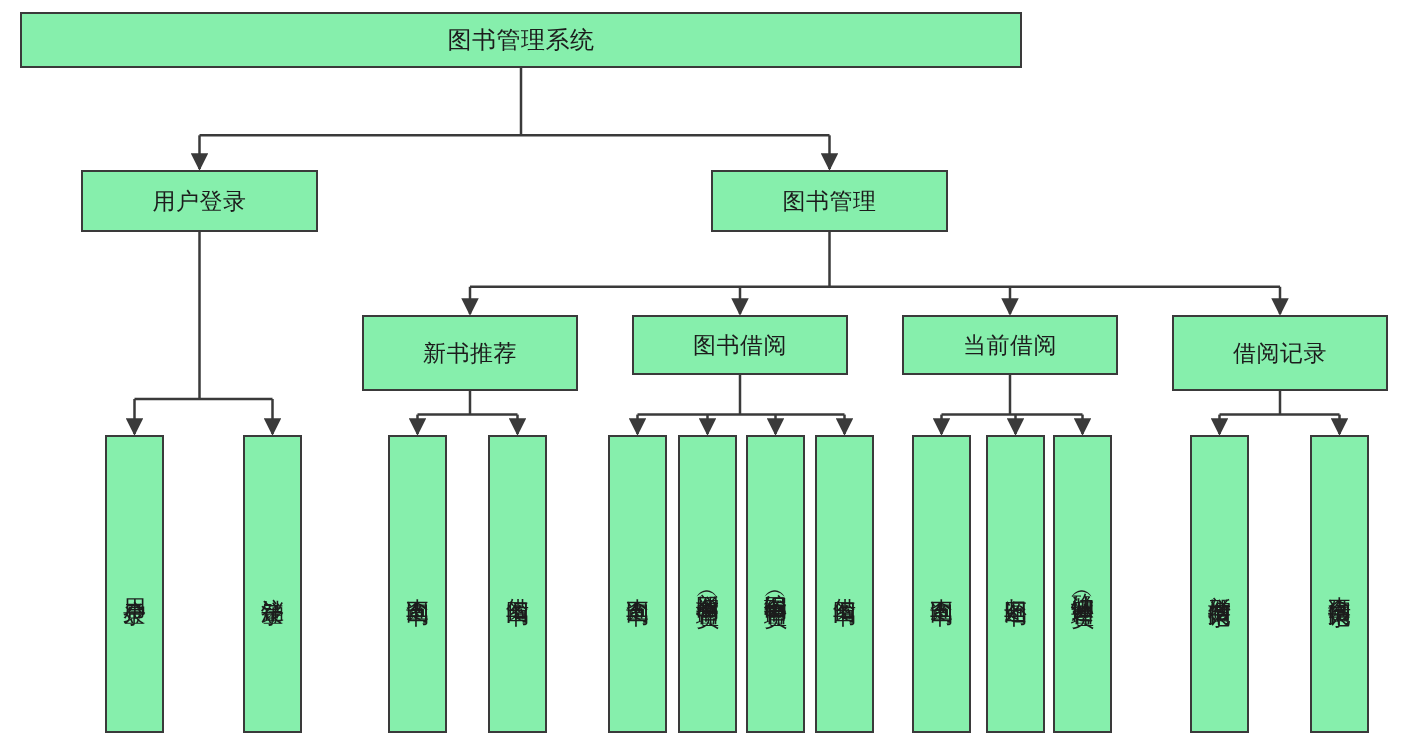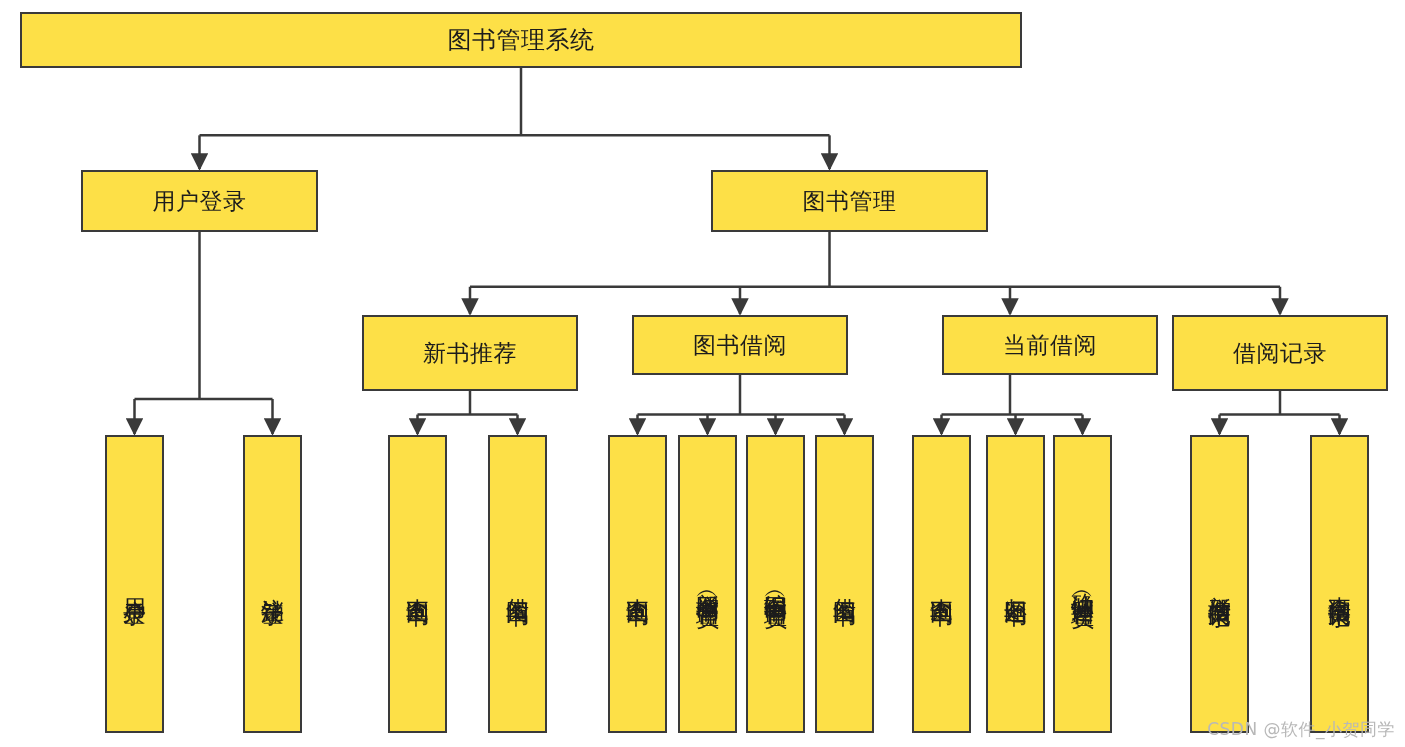--- a/index.html
+++ b/index.html
@@ -23,21 +23,21 @@
     left: 0;
     top: 0;
     width: 1405px;
     height: 747px;
     pointer-events: none;
   }
   .node {
     position: absolute;
     box-sizing: border-box;
     border: 2.5px solid #3a3a3a;
-    background: #fde047;
+    background: #86efac;
     display: flex;
     align-items: center;
     justify-content: center;
     color: #1c1c1c;
     text-align: center;
     line-height: 1.25;
   }
   .node .label {
     display: block;
     white-space: pre;
@@ -118,30 +118,30 @@
       </g>
   </svg>
 
   <div id="nodes-layer">
       <div class="node horiz root" style="left: 20px; top: 12px; width: 1002px; height: 56px;">
         <span class="label">图书管理系统</span>
       </div>
       <div class="node horiz level2" style="left: 81px; top: 170px; width: 237px; height: 62px;">
         <span class="label">用户登录</span>
       </div>
-      <div class="node horiz level2" style="left: 711px; top: 170px; width: 277px; height: 62px;">
+      <div class="node horiz level2" style="left: 711px; top: 170px; width: 237px; height: 62px;">
         <span class="label">图书管理</span>
       </div>
       <div class="node horiz level3" style="left: 362px; top: 315px; width: 216px; height: 76px;">
         <span class="label">新书推荐</span>
       </div>
       <div class="node horiz level3" style="left: 632px; top: 315px; width: 216px; height: 60px;">
         <span class="label">图书借阅</span>
       </div>
-      <div class="node horiz level3" style="left: 902px; top: 315px; width: 216px; height: 60px; margin-left: 40px;">
+      <div class="node horiz level3" style="left: 902px; top: 315px; width: 216px; height: 60px;">
         <span class="label">当前借阅</span>
       </div>
       <div class="node horiz level3" style="left: 1172px; top: 315px; width: 216px; height: 76px;">
         <span class="label">借阅记录</span>
       </div>
       <div class="node vert leaf" style="left: 105px; top: 435px; width: 59px; height: 298px;">
         <span class="label">用户登录</span>
       </div>
       <div class="node vert leaf" style="left: 243px; top: 435px; width: 59px; height: 298px;">
         <span class="label">注销登录</span>
@@ -174,15 +174,14 @@
         <span class="label">确认归还（管理员）</span>
       </div>
       <div class="node vert leaf" style="left: 1190px; top: 435px; width: 59px; height: 298px;">
         <span class="label">新增借阅记录</span>
       </div>
       <div class="node vert leaf" style="left: 1310px; top: 435px; width: 59px; height: 298px;">
         <span class="label">查询借阅记录</span>
       </div>
     </div>
 
-  <div id="watermark">CSDN @软件_小贺同学</div>
 
 </div>
 
 </body></html>

